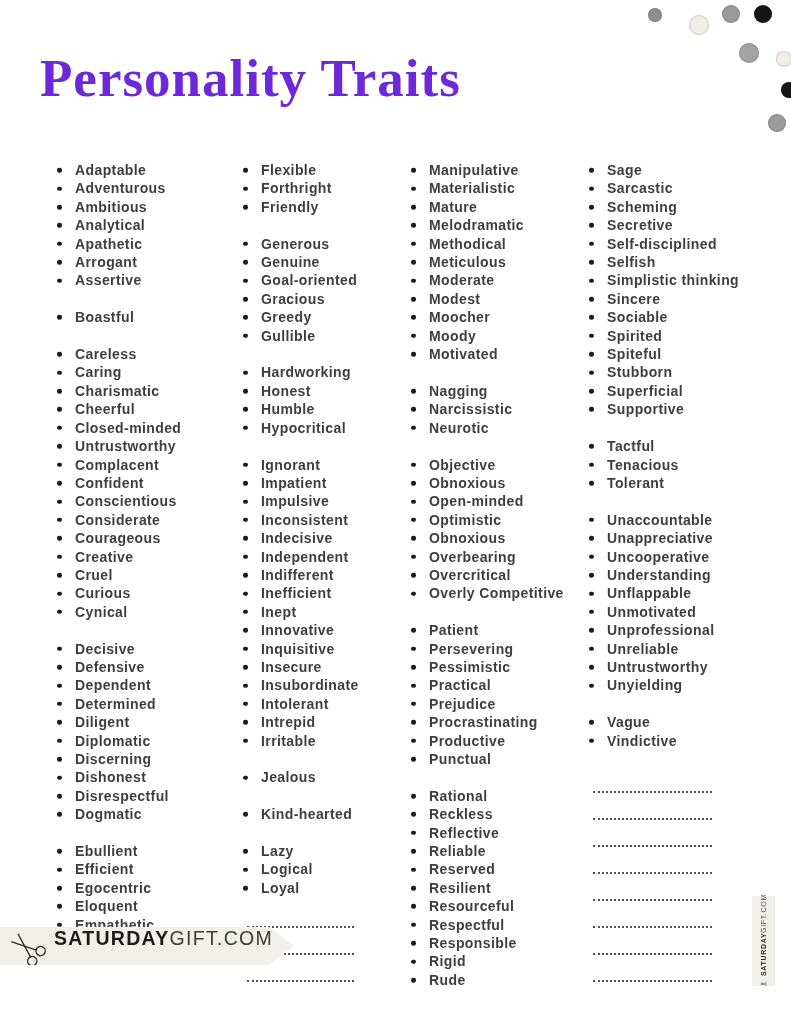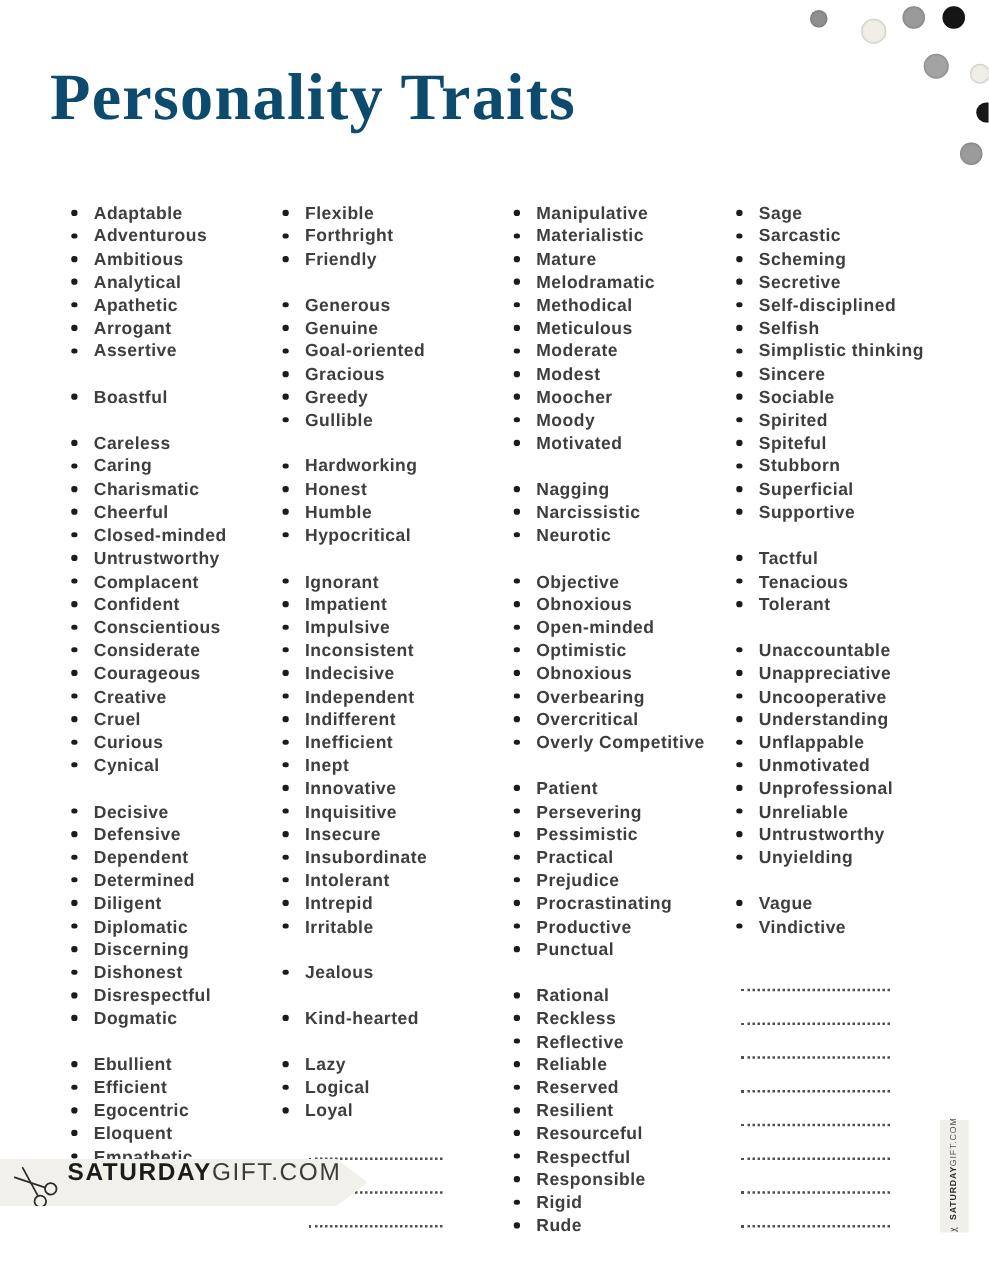--- a/index.html
+++ b/index.html
@@ -4,33 +4,33 @@
 <style>
   html,body{margin:0;padding:0;background:#ffffff;}
   .page{
     position:relative;width:791px;height:1024px;background:#ffffff;overflow:hidden;
     font-family:"Liberation Sans","DejaVu Sans",sans-serif;
   }
   
   .title{
     position:absolute;left:40px;top:48px;margin:0;
     font-family:"Liberation Serif","DejaVu Serif",serif;
-    font-weight:700;font-size:53px;letter-spacing:1px;color:#0c4a6e;white-space:nowrap;
+    font-weight:700;font-size:53px;letter-spacing:1px;color:#6d28d9;white-space:nowrap;
   }
   
   .dot{
     position:absolute;border-radius:50%;
     transform:translate(-50%,-50%);
     box-shadow:inset 0 0 2px rgba(0,0,0,.35);
   }
   
   ul.traits{
     list-style:none;margin:0;padding:0;position:absolute;top:161px;font-weight:bold;
   }
-  .col1{left:54px}.col2{left:223px}.col3{left:408px}.col4{left:586px}
+  .col1{left:54px}.col2{left:240px}.col3{left:408px}.col4{left:586px}
   ul.traits li{
     position:relative;height:18.42px;line-height:18.42px;padding-left:21px;
     font-size:14px;letter-spacing:0.4px;color:#3e3e3e;white-space:nowrap;
   }
   ul.traits li .bullet{
     position:absolute;left:3px;top:50%;transform:translateY(-50%);
     width:4.5px;height:4.5px;border-radius:50%;background:#1c1c1c;
   }
   
   ul.dotlines{list-style:none;margin:0;padding:0;position:absolute;}

